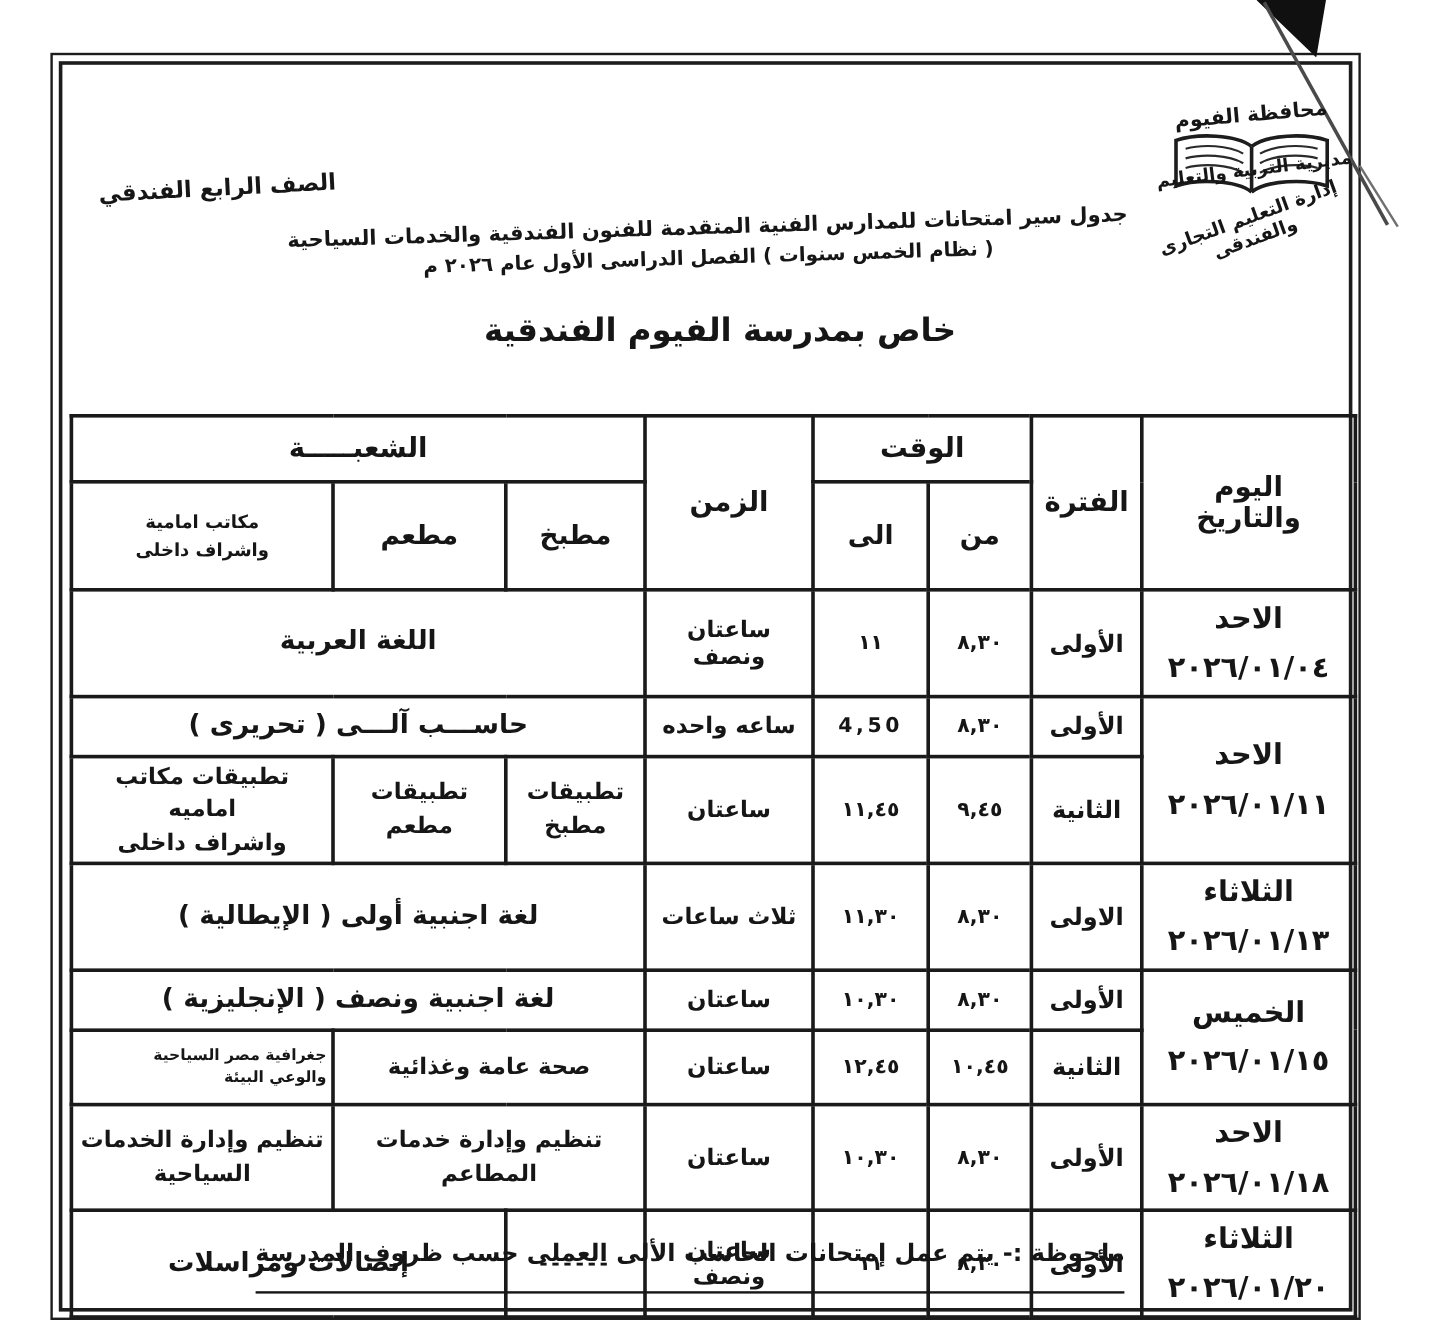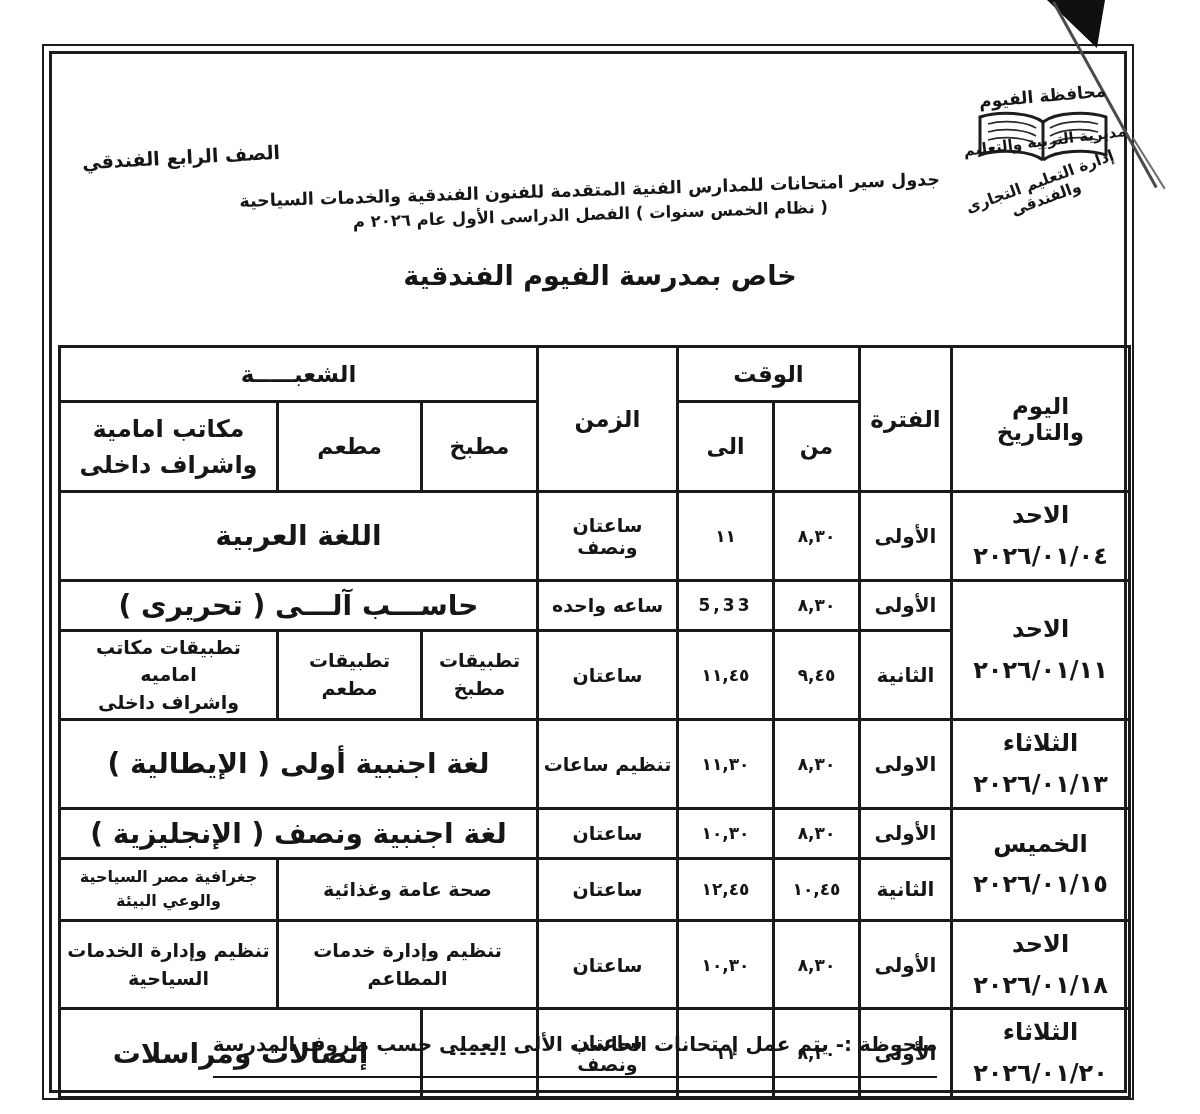--- a/index.html
+++ b/index.html
@@ -33,30 +33,30 @@
   .exam-title .line1 { font-size: 17.5px; }
   .exam-title .line2 { font-size: 16.5px; margin-top: 5px; }
 
   .school-heading { position: absolute; left: 0; top: 260px; width: 1200px; text-align: center; font-size: 27px; direction: rtl; letter-spacing: 1px; }
 
   
   table.schedule { position: absolute; left: 58px; top: 345px; width: 1070px; border-collapse: collapse; table-layout: fixed; direction: rtl; }
   .schedule th, .schedule td { border: 3px solid #1a1a1a; text-align: center; vertical-align: middle; white-space: pre-line; padding: 2px 4px; overflow: hidden; }
   .schedule th { font-size: 23px; text-align: center; }
   .schedule .h2 th { font-size: 22px; }
-  .schedule th.th-front { font-size: 24px; line-height: 1.5; }
+  .schedule th.th-front { font-size: 15px; line-height: 1.5; }
   tr.h1 { height: 55px; }
   tr.h2 { height: 90px; }
   td.day { font-size: 24px; line-height: 1.7; }
   td.period { font-size: 20px; }
   td.num { font-size: 17px; letter-spacing: 3px; }
   td.dur { font-size: 19px; }
-  td.subj { font-size: 28px; line-height: 1.4; }
+  td.subj { font-size: 22px; line-height: 1.4; }
   td.subj-sm { font-size: 19px; line-height: 1.45; }
-  td.subj-xs { font-size: 16px; line-height: 1.5; }
+  td.subj-xs { font-size: 13px; line-height: 1.5; text-align: right; }
   tr.r1 { height: 68px; } tr.r2a { height: 50px; } tr.r2b { height: 62px; }
   tr.r3 { height: 74px; } tr.r4a { height: 50px; } tr.r4b { height: 62px; }
   tr.r5 { height: 73px; } tr.r6 { height: 85px; }
 
   .footer-note { position: absolute; left: 0; top: 1032px; width: 1150px; text-align: center; direction: rtl; }
   .footer-note span { display: inline-block; font-size: 20px; border-bottom: 2.5px solid #161616; padding-bottom: 20px; }
 </style>
 </head>
 <body>
 
@@ -137,21 +137,21 @@
       <td class="num">٨,٣٠</td>
       <td class="num">١١</td>
       <td class="dur">ساعتان ونصف</td>
       <td class="subj" colspan="3">اللغة العربية</td>
     </tr>
     <tr class="r2a">
       <td class="day" rowspan="2">الاحد
 ٢٠٢٦/٠١/١١</td>
       <td class="period">الأولى</td>
       <td class="num">٨,٣٠</td>
-      <td class="num">5,33</td>
+      <td class="num">4,50</td>
       <td class="dur">ساعه واحده</td>
       <td class="subj" colspan="3">حاســـب آلـــى ( تحريرى )</td>
     </tr>
     <tr class="r2b">
       <td class="period">الثانية</td>
       <td class="num">٩,٤٥</td>
       <td class="num">١١,٤٥</td>
       <td class="dur">ساعتان</td>
       <td class="subj-sm">تطبيقات
 مطبخ</td>
@@ -159,21 +159,21 @@
 مطعم</td>
       <td class="subj-sm">تطبيقات مكاتب اماميه
 واشراف داخلى</td>
     </tr>
     <tr class="r3">
       <td class="day">الثلاثاء
 ٢٠٢٦/٠١/١٣</td>
       <td class="period">الاولى</td>
       <td class="num">٨,٣٠</td>
       <td class="num">١١,٣٠</td>
-      <td class="dur">تنظيم ساعات</td>
+      <td class="dur">ثلاث ساعات</td>
       <td class="subj" colspan="3">لغة اجنبية أولى (  الإيطالية  )</td>
     </tr>
     <tr class="r4a">
       <td class="day" rowspan="2">الخميس
 ٢٠٢٦/٠١/١٥</td>
       <td class="period">الأولى</td>
       <td class="num">٨,٣٠</td>
       <td class="num">١٠,٣٠</td>
       <td class="dur">ساعتان</td>
       <td class="subj" colspan="3">لغة اجنبية ونصف  ( الإنجليزية )</td>

